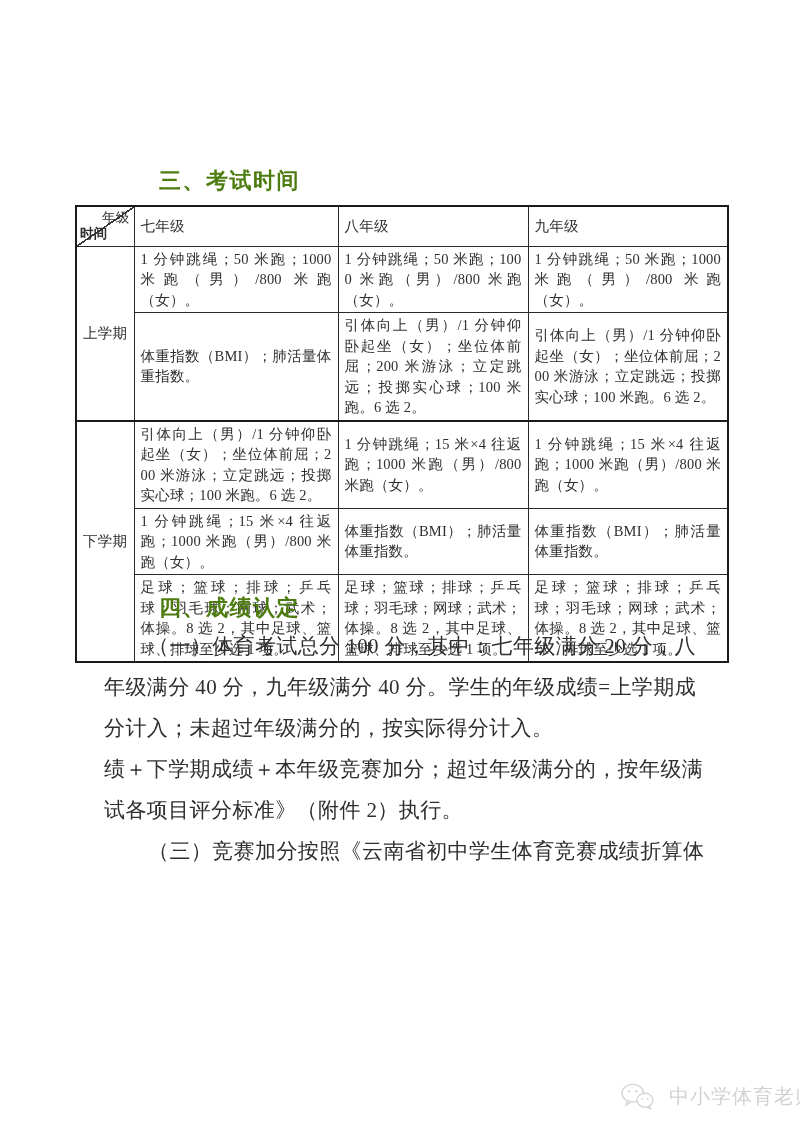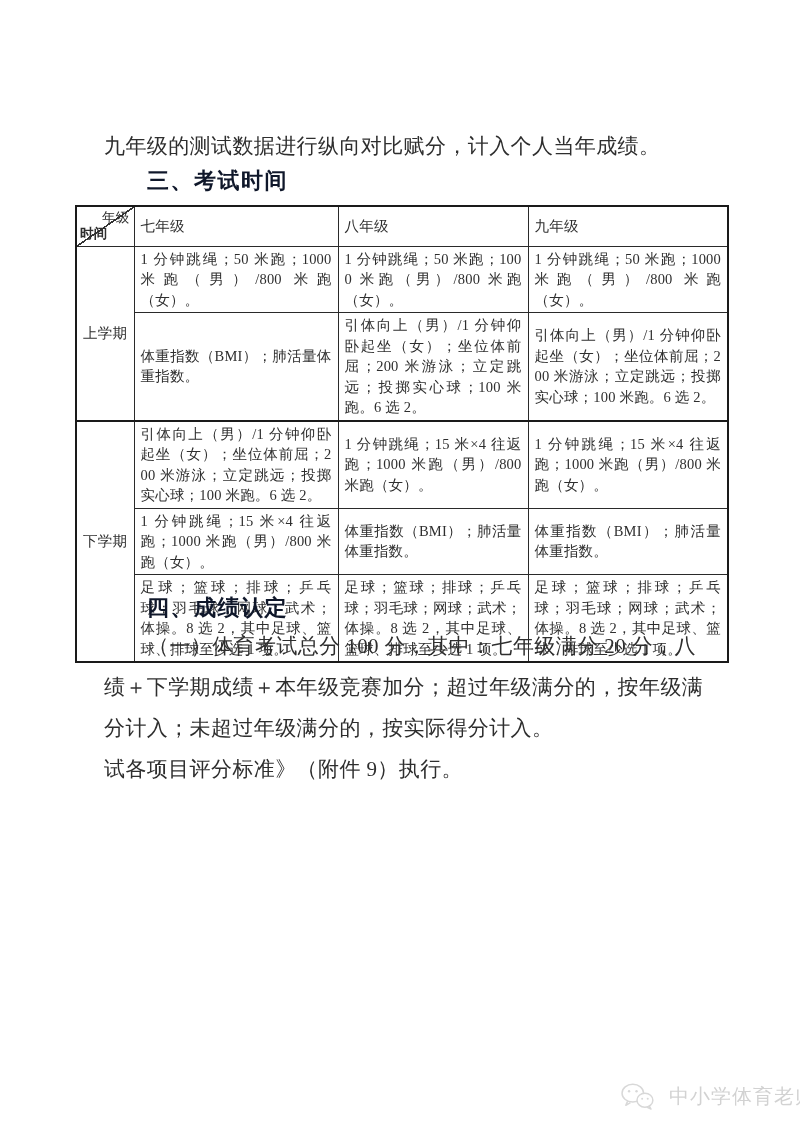--- a/index.html
+++ b/index.html
@@ -16,21 +16,21 @@
   .intro {
     position:absolute; top:131px; left:104px; width:620px;
     font-size:21px; line-height:30px; letter-spacing:0.4px;
     white-space:nowrap;
   }
 
   .sec-title {
     position:absolute;
     font-family:"DejaVu Sans","Liberation Sans",sans-serif;
     font-weight:bold; font-size:22px; line-height:28px;
-    color:#0f172a; letter-spacing:1.5px; white-space:nowrap;
+    color:#4d7c0f; letter-spacing:1.5px; white-space:nowrap;margin-left:12px;
   }
   #sec3 { top:167px; left:147px; }
   #sec4 { top:594px; left:147px;text-align:center; }
 
   table.schedule {
     position:absolute; top:205px; left:75px;
     width:652px; table-layout:fixed;
     border-collapse:collapse;
     border:2.5px solid #1a1a1a;
   }
@@ -80,21 +80,20 @@
     font-family:"DejaVu Sans","Liberation Sans",sans-serif;
     font-size:20px; letter-spacing:1px; white-space:nowrap;
   }
   .watermark svg { display:block; }
 </style>
 </head>
 <body>
 
 <div class="page">
 
-  <div class="intro">九年级的测试数据进行纵向对比赋分，计入个人当年成绩。</div>
 
   <div class="sec-title" id="sec3">三、考试时间</div>
 
   <table class="schedule">
     <colgroup>
       <col style="width:58px">
       <col style="width:204px">
       <col style="width:190px">
       <col style="width:200px">
     </colgroup>
@@ -136,23 +135,25 @@
       <td>足球；篮球；排球；乒乓球；羽毛球；网球；武术；体操。8 选 2，其中足球、篮球、排球至少选 1 项。</td>
       <td>足球；篮球；排球；乒乓球；羽毛球；网球；武术；体操。8 选 2，其中足球、篮球、排球至少选 1 项。</td>
     </tr>
   </tbody>
     </table>
 
   <div class="sec-title" id="sec4">四、成绩认定</div>
 
   <div class="bodytext">
     <div class="line indent">（一）体育考试总分 100 分，其中：七年级满分 20 分，八</div>
+    <div class="line">年级满分 40 分，九年级满分 40 分。学生的年级成绩=上学期成</div>
+    <div class="line">分计入；未超过年级满分的，按实际得分计入。</div>
     <div class="line">绩＋下学期成绩＋本年级竞赛加分；超过年级满分的，按年级满</div>
-    <div class="line">分计入；未超过年级满分的，按实际得分计入。</div>
-    <div class="line">试各项目评分标准》（附件 9）执行。</div>
+    <div class="line">试各项目评分标准》（附件 2）执行。</div>
+    <div class="line indent">（三）竞赛加分按照《云南省初中学生体育竞赛成绩折算体</div>
   </div>
 
   <div class="watermark">
     <span>
       <svg width="34" height="28" viewBox="0 0 36 30">
         <ellipse cx="13.5" cy="12" rx="11.5" ry="9.5" fill="none" stroke="#d8d8d8" stroke-width="1.6"></ellipse>
         <path d="M8 20.5 L6 25 L11 22" fill="none" stroke="#d8d8d8" stroke-width="1.6" stroke-linejoin="round"></path>
         <circle cx="9.5" cy="10" r="1.3" fill="#d8d8d8"></circle>
         <circle cx="17.5" cy="10" r="1.3" fill="#d8d8d8"></circle>
         <ellipse cx="26.5" cy="19.5" rx="8.5" ry="7.5" fill="#ffffff" stroke="#d8d8d8" stroke-width="1.6"></ellipse>

